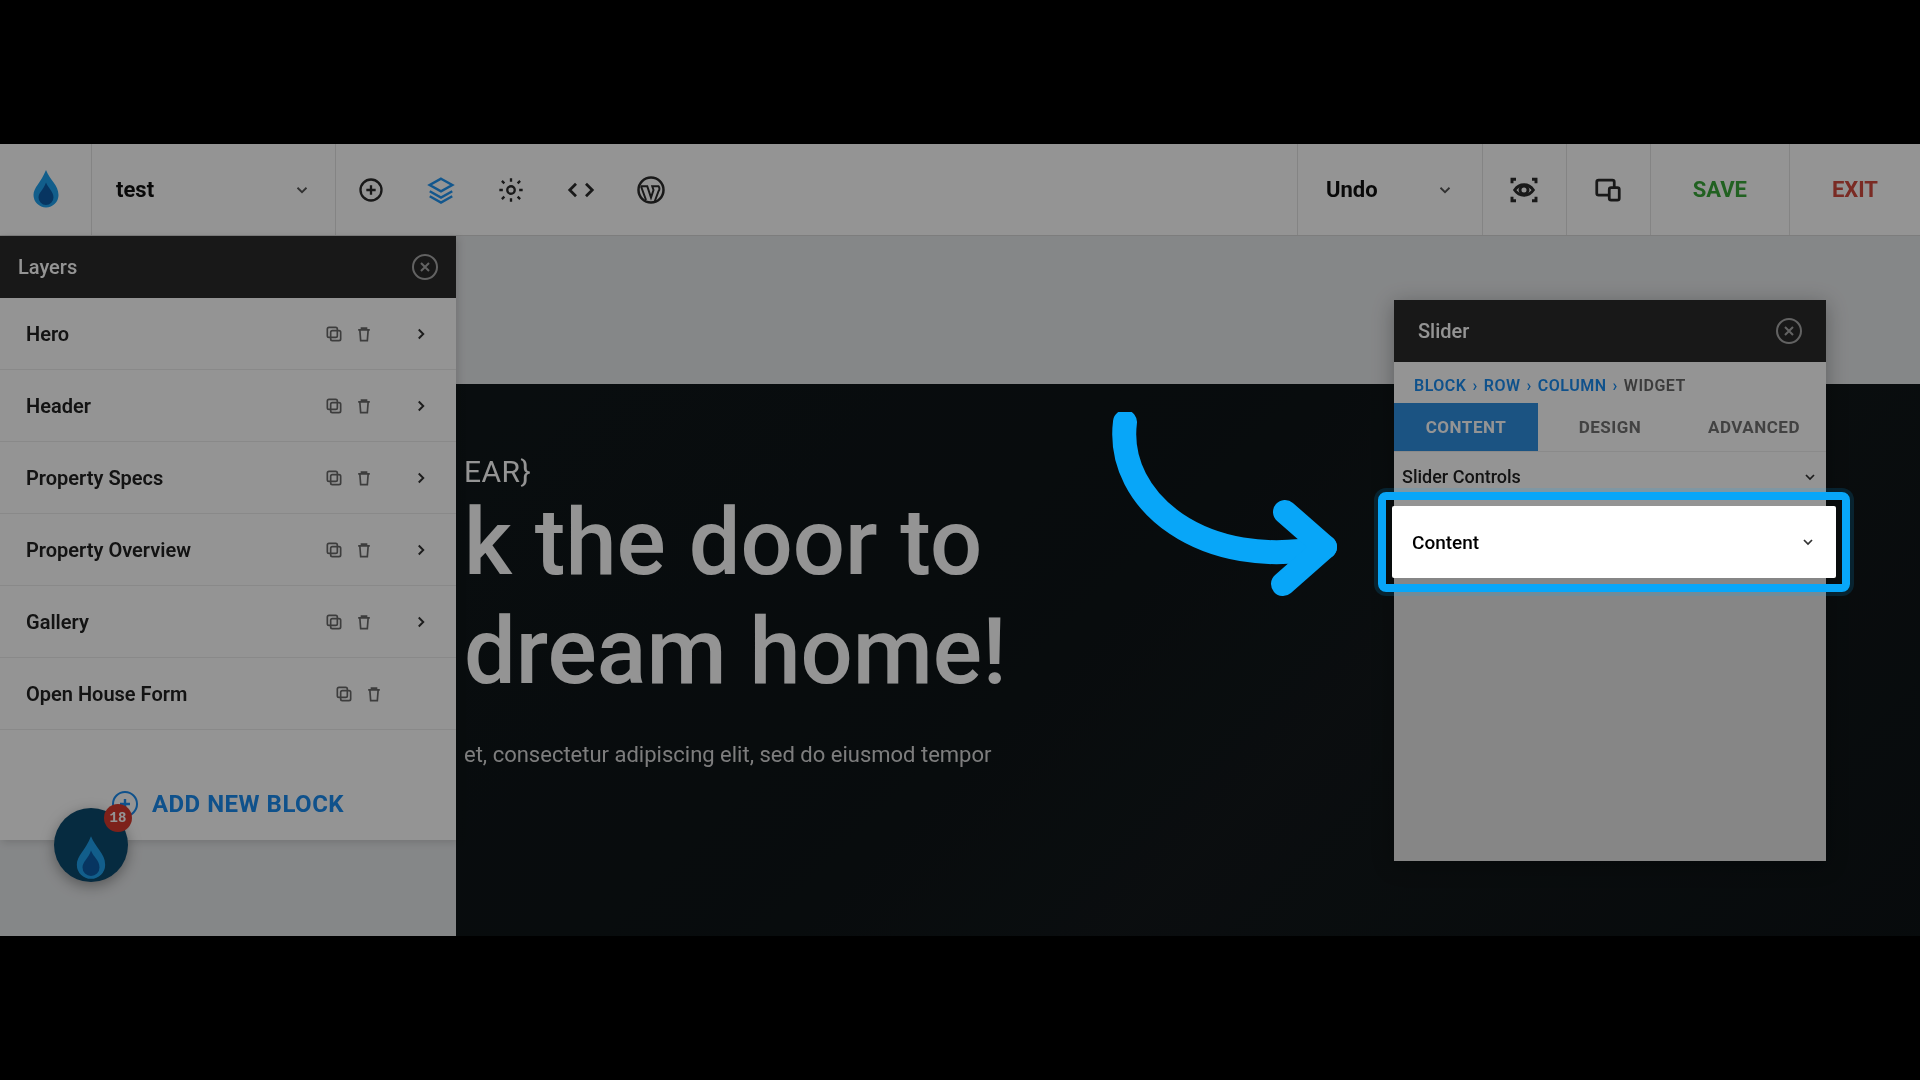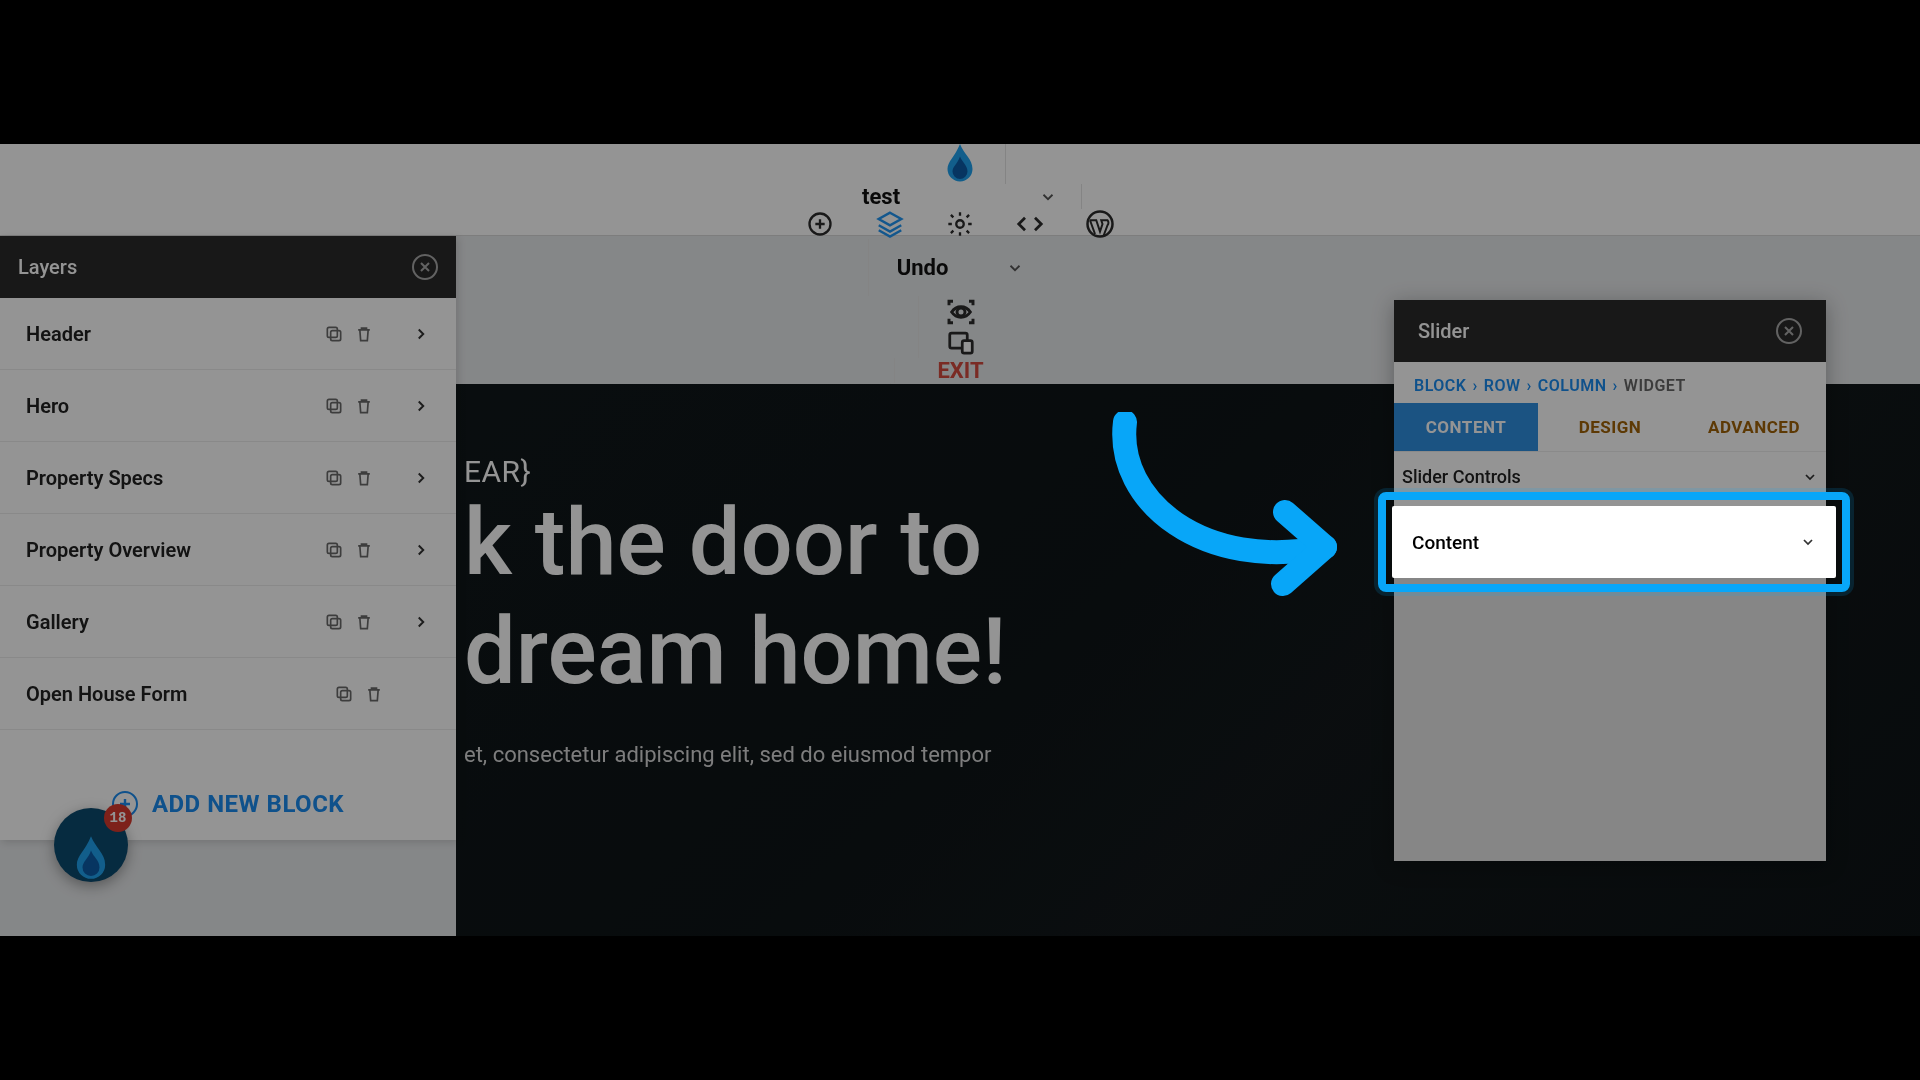--- a/index.html
+++ b/index.html
@@ -2,21 +2,21 @@
 <html><head>
 <meta charset="utf-8">
 <style>
 * { box-sizing: border-box; margin: 0; padding: 0; }
 html, body { width: 1920px; height: 1080px; overflow: hidden; font-family: -apple-system, BlinkMacSystemFont, "Segoe UI", Roboto, sans-serif; }
 body { background: #000; display: flex; align-items: center; justify-content: center; }
 
 .viewport { position: relative; width: 1920px; height: 1080px; background: #000; }
 .stage { position: absolute; left: 0; top: 144px; width: 1920px; height: 792px; background: #e6e8ea; }
 
-.topbar { position: absolute; left: 0; top: 0; width: 100%; height: 92px; background: #fff; border-bottom: 1px solid #d8d8d8; display: flex; align-items: center; flex-direction: column; }
+.topbar { position: absolute; left: 0; top: 0; width: 100%; height: 92px; background: #fff; border-bottom: 1px solid #d8d8d8; display: flex; align-items: center; }
 .logo-cell { width: 92px; height: 100%; display: flex; align-items: center; justify-content: center; border-right: 1px solid #e4e4e4; }
 .logo-icon { width: 30px; height: 40px; }
 .title-cell { width: 244px; height: 100%; display: flex; align-items: center; justify-content: space-between; padding: 0 24px; border-right: 1px solid #e4e4e4; font-weight: 700; font-size: 22px; color: #111; }
 .tool-cell { width: 70px; height: 100%; display: flex; align-items: center; justify-content: center; color: #2b2b2b; }
 .tool-cell.active svg { stroke: #2196f3; }
 .tool-group { display: flex; height: 100%; }
 .grow { flex: 1; }
 .undo-cell { height: 100%; display: flex; align-items: center; gap: 58px; padding: 16px 28px; border-left: 1px solid #e4e4e4; font-weight: 700; font-size: 22px; color: #111; }
 .icon-cell { width: 84px; height: 100%; display: flex; align-items: center; justify-content: center; border-left: 1px solid #e4e4e4; }
 .text-btn { height: 100%; display: flex; align-items: center; padding: 0 42px; font-weight: 700; font-size: 22px; border-left: 1px solid #e4e4e4; }
@@ -41,21 +41,21 @@
 .eyebrow { font-size: 30px; font-weight: 400; letter-spacing: .5px; }
 .headline { font-size: 92px; font-weight: 500; line-height: 1.18; }
 .sub { font-size: 22px; font-weight: 400; color: #d7d7d7; margin-top: 36px; }
 
 .inspector { position: absolute; right: 94px; top: 156px; width: 432px; background: #fff; box-shadow: 0 4px 20px rgba(0,0,0,.3); }
 .insp-head { height: 62px; background: #2a2a2a; color: #fff; display: flex; align-items: center; justify-content: space-between; padding: 0 24px; font-size: 20px; font-weight: 500; }
 .crumbs { padding: 14px 20px 8px; font-size: 16px; font-weight: 600; color: #666; letter-spacing: .5px; }
 .crumbs a { color: #1a8cf0; text-decoration: none; }
 .crumbs .sep { color: #1a8cf0; padding: 0 6px; }
 .tabs { display: flex; font-size: 17px; font-weight: 700; letter-spacing: .5px; }
-.tab { flex: 1; text-align: center; padding: 14px 0; color: #a16207; }
+.tab { flex: 1; text-align: center; padding: 14px 0; color: #737373; }
 .tab.active { background: #2f8fe0; color: #fff; }
 .accordion-row { height: 50px; display: flex; align-items: center; justify-content: space-between; padding: 0 8px; font-size: 18px; font-weight: 500; color: #222; border-top: 1px solid #eee; }
 .accordion-row.highlight-hosted { padding: 0; border-top: none; }
 .highlight-ring { position: absolute; border: 8px solid #08a6f8; border-radius: 8px; box-shadow: 0 0 0 4px rgba(8,166,248,.15); pointer-events: none; }
 .content-inner { position: relative; background: #fff; height: 56px; display: flex; align-items: center; justify-content: space-between; padding: 0 20px; width: 100%; font-size: 19px; font-weight: 500; }
 .insp-spacer { height: 310px; background: #e7e7e7; }
 
 .arrow-annot { position: absolute; left: 1085px; top: 268px; pointer-events: none; }
 
 .dim-overlay { position: absolute; inset: 0; background: rgba(0,0,0,.42); pointer-events: none; }
@@ -124,25 +124,25 @@
             <circle cx="12" cy="12" r="3" fill="none" stroke="#2b2b2b" stroke-width="2.2"></circle>
             <path d="M5 12c2-3 5-4 7-4s5 1 7 4c-2 3-5 4-7 4s-5-1-7-4z" fill="none" stroke="#2b2b2b" stroke-width="2.2"></path>
           </svg>
       </div>
       <div class="icon-cell">
         <svg width="30" height="30" viewBox="0 0 24 24">
             <rect x="3" y="4" width="14" height="12" rx="1.5" fill="none" stroke="#2b2b2b" stroke-width="2.2"></rect>
             <rect x="13" y="10" width="8" height="10" rx="1.5" fill="#fff" stroke="#2b2b2b" stroke-width="2.2"></rect>
           </svg>
       </div>
+      <div class="text-btn save">
+          <span>SAVE</span>
+        </div>
       <div class="text-btn exit">
           <span>EXIT</span>
-        </div>
-      <div class="text-btn save">
-          <span>SAVE</span>
         </div>
     </div>
 
     <div class="canvas-bg">
       <div class="canvas-text">
         <div class="eyebrow">EAR}</div>
         <div class="headline">k the door to</div>
         <div class="headline">dream home!</div>
         <div class="sub">et, consectetur adipiscing elit, sed do eiusmod tempor</div>
       </div>
@@ -151,36 +151,36 @@
     <div class="layers-panel">
       <div class="layers-head">
         <span>Layers</span>
         <span class="close-circle">
           <svg width="12" height="12" viewBox="0 0 12 12">
               <path d="M2 2l8 8M10 2l-8 8" stroke="#aaa" stroke-width="2"></path>
             </svg>
         </span>
       </div>
       <div class="layer-row">
+        <span class="name">Hero</span>
+        <span class="row-icons">
+          <svg width="20" height="20" viewBox="0 0 24 24">
+              <rect x="8" y="8" width="12" height="12" rx="2" fill="none" stroke="#6a6a6a" stroke-width="2"></rect>
+              <rect x="4" y="4" width="12" height="12" rx="2" fill="none" stroke="#6a6a6a" stroke-width="2"></rect>
+            </svg>
+          <svg width="20" height="20" viewBox="0 0 24 24">
+              <path d="M5 7h14M9 7V5h6v2M7 7l1 13h8l1-13" fill="none" stroke="#6a6a6a" stroke-width="2"></path>
+            </svg>
+          <svg class="chev-right" width="18" height="18" viewBox="0 0 24 24">
+              <path d="M9 6l6 6-6 6" fill="none" stroke="#333" stroke-width="2.6"></path>
+            </svg>
+        </span>
+      </div>
+      <div class="layer-row">
         <span class="name">Header</span>
-        <span class="row-icons">
-          <svg width="20" height="20" viewBox="0 0 24 24">
-              <rect x="8" y="8" width="12" height="12" rx="2" fill="none" stroke="#6a6a6a" stroke-width="2"></rect>
-              <rect x="4" y="4" width="12" height="12" rx="2" fill="none" stroke="#6a6a6a" stroke-width="2"></rect>
-            </svg>
-          <svg width="20" height="20" viewBox="0 0 24 24">
-              <path d="M5 7h14M9 7V5h6v2M7 7l1 13h8l1-13" fill="none" stroke="#6a6a6a" stroke-width="2"></path>
-            </svg>
-          <svg class="chev-right" width="18" height="18" viewBox="0 0 24 24">
-              <path d="M9 6l6 6-6 6" fill="none" stroke="#333" stroke-width="2.6"></path>
-            </svg>
-        </span>
-      </div>
-      <div class="layer-row">
-        <span class="name">Hero</span>
         <span class="row-icons">
           <svg width="20" height="20" viewBox="0 0 24 24">
               <rect x="8" y="8" width="12" height="12" rx="2" fill="none" stroke="#6a6a6a" stroke-width="2"></rect>
               <rect x="4" y="4" width="12" height="12" rx="2" fill="none" stroke="#6a6a6a" stroke-width="2"></rect>
             </svg>
           <svg width="20" height="20" viewBox="0 0 24 24">
               <path d="M5 7h14M9 7V5h6v2M7 7l1 13h8l1-13" fill="none" stroke="#6a6a6a" stroke-width="2"></path>
             </svg>
           <svg class="chev-right" width="18" height="18" viewBox="0 0 24 24">
               <path d="M9 6l6 6-6 6" fill="none" stroke="#333" stroke-width="2.6"></path>

